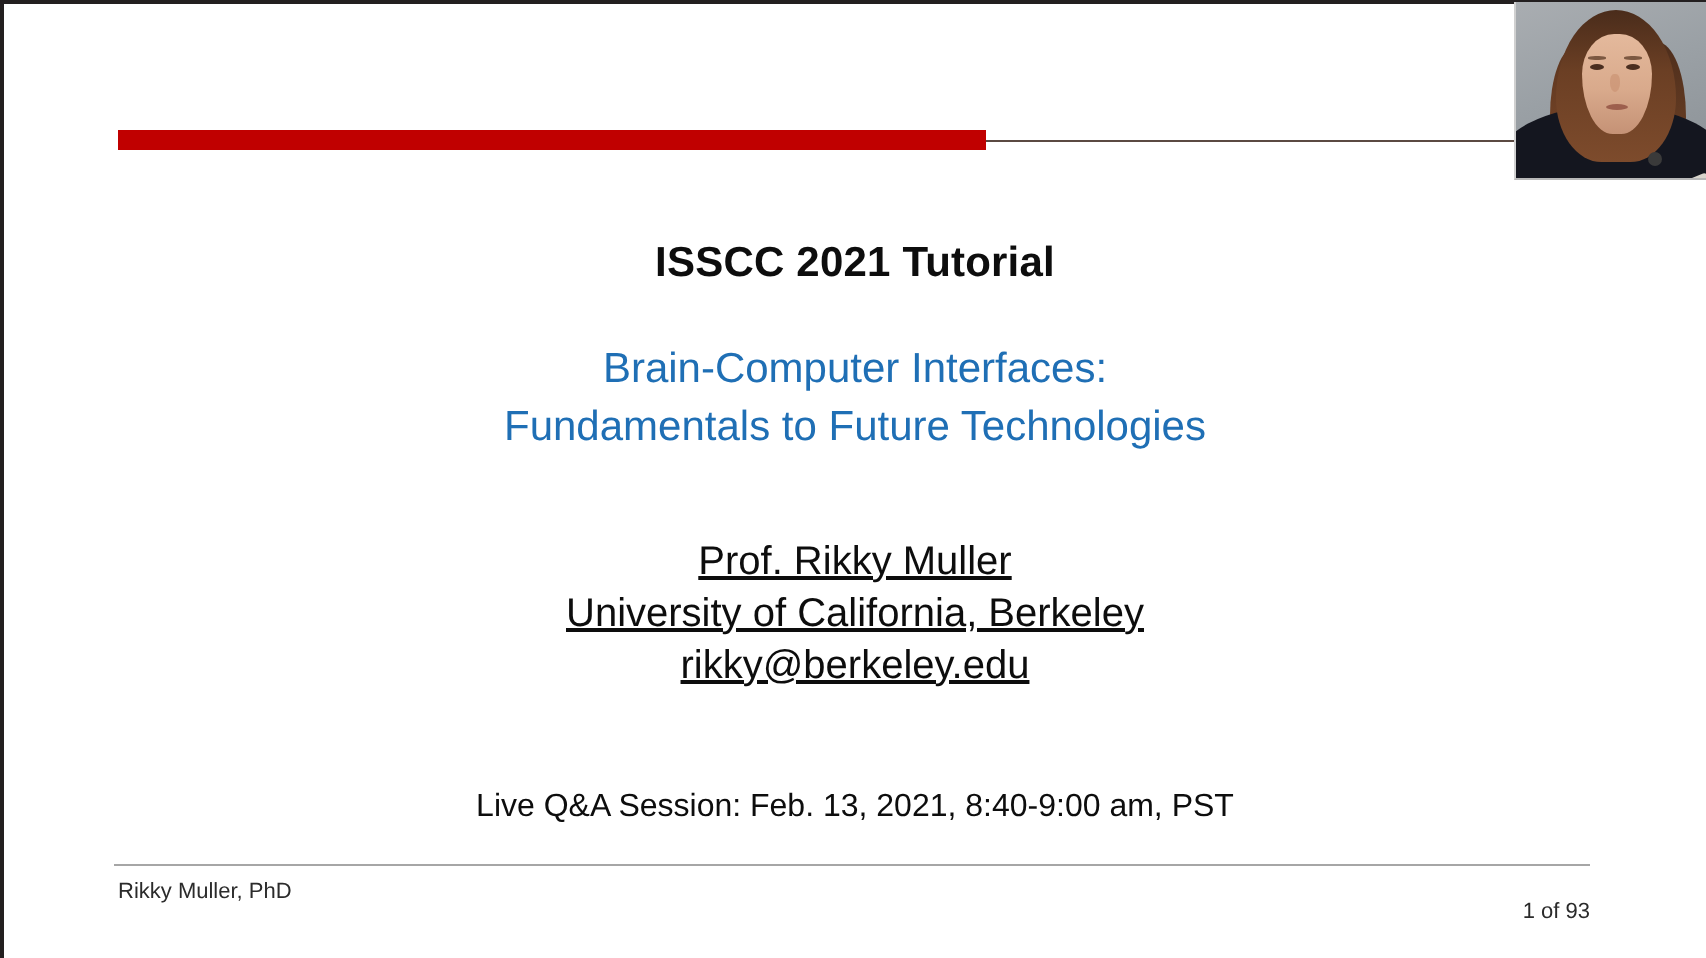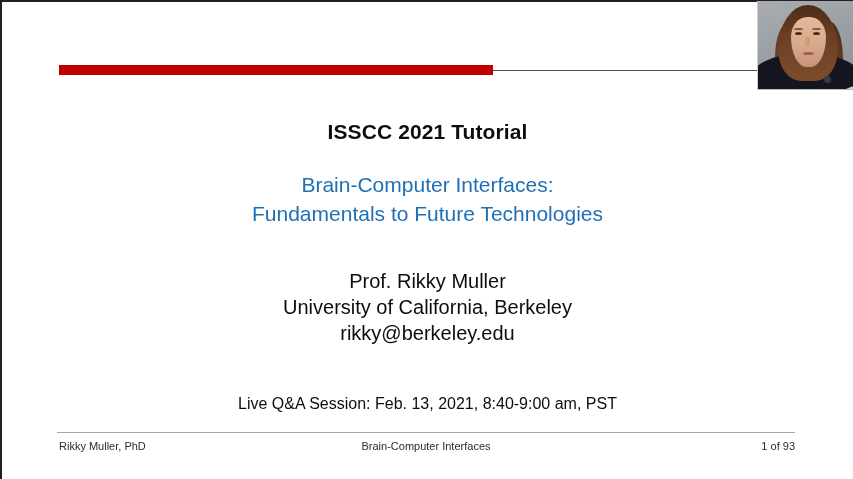--- a/index.html
+++ b/index.html
@@ -85,21 +85,21 @@
 
   .presenter {
     position: absolute;
     left: 0; right: 0;
     top: 178px;
     font-size: 20px;
     font-weight: normal;
     color: #0d0d0d;
     line-height: 26px;
   }
-  .presenter span { display: block; }
+  .presenter span { display: block; text-decoration: underline; }
 
   .qa-line {
     position: absolute;
     left: 0; right: 0;
     top: 305px;
     font-size: 16px;
     color: #0d0d0d;
   }
 
   
@@ -115,21 +115,21 @@
     position: absolute;
     left: 57px;
     top: 440px;
     width: 738px;
     height: 16px;
     font-size: 11px;
     color: #2b2b2b;
   }
   .footer-left   { position: absolute; left: 2px;  top: 0; text-align: right; }
   .footer-center { position: absolute; left: 0; right: 0; top: 0; text-align: center; }
-  .footer-right  { position: absolute; right: 0;  top: 0; text-align: right; }
+  .footer-right  { position: absolute; right: 0;  top: 10px; text-align: right; }
 
   
   .webcam {
     position: absolute;
     left: 757px;
     top: 1px;
     width: 96px;
     height: 89px;
     overflow: hidden;
     background: #8e949a;
@@ -259,21 +259,20 @@
     </div>
 
     <div class="qa-line">Live Q&amp;A Session: Feb. 13, 2021, 8:40-9:00 am, PST</div>
 
   </div>
 
   <div class="footer-rule"></div>
 
   <div class="footer">
     <span class="footer-left">Rikky Muller, PhD</span>
-    <span class="footer-center">Brain-Computer Interfaces</span>
     <span class="footer-right">1 of 93</span>
   </div>
 
   <div class="webcam">
     <div class="wc-wall"></div>
     <div class="wc-hair-left"></div>
     <div class="wc-hair-right"></div>
     <div class="wc-shoulders"></div>
     <div class="wc-hair"></div>
     <div class="wc-face"></div>

